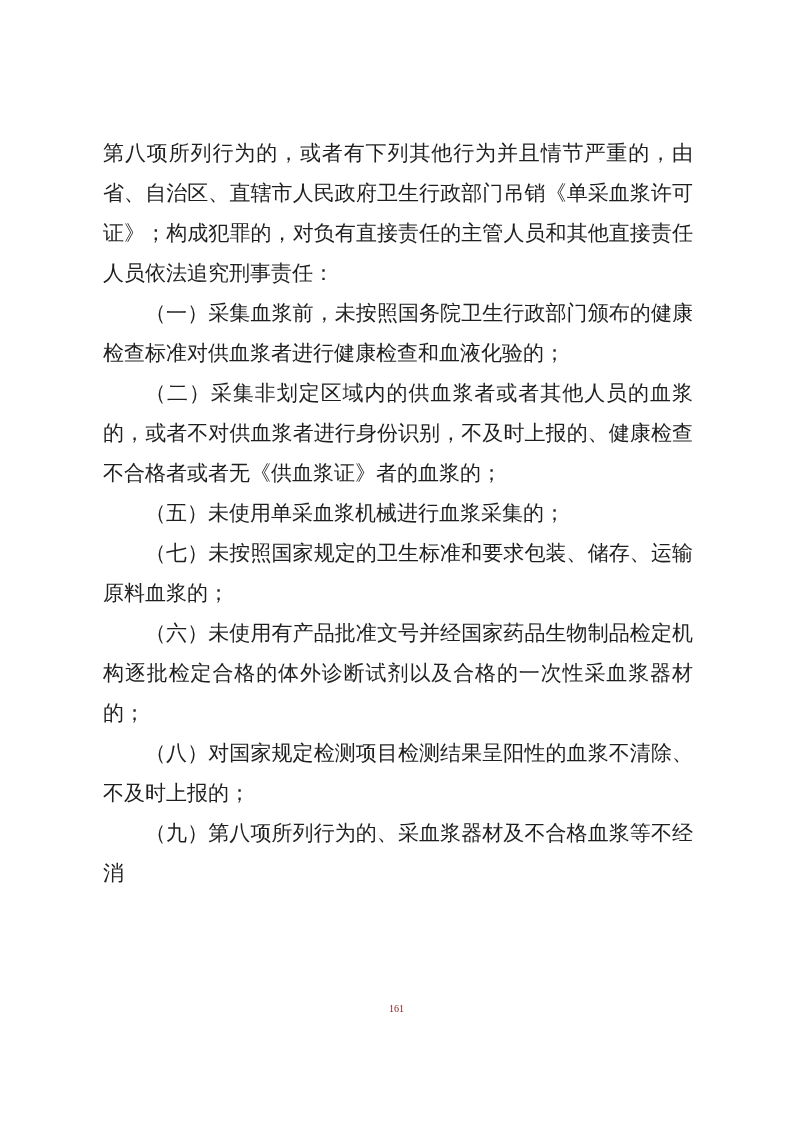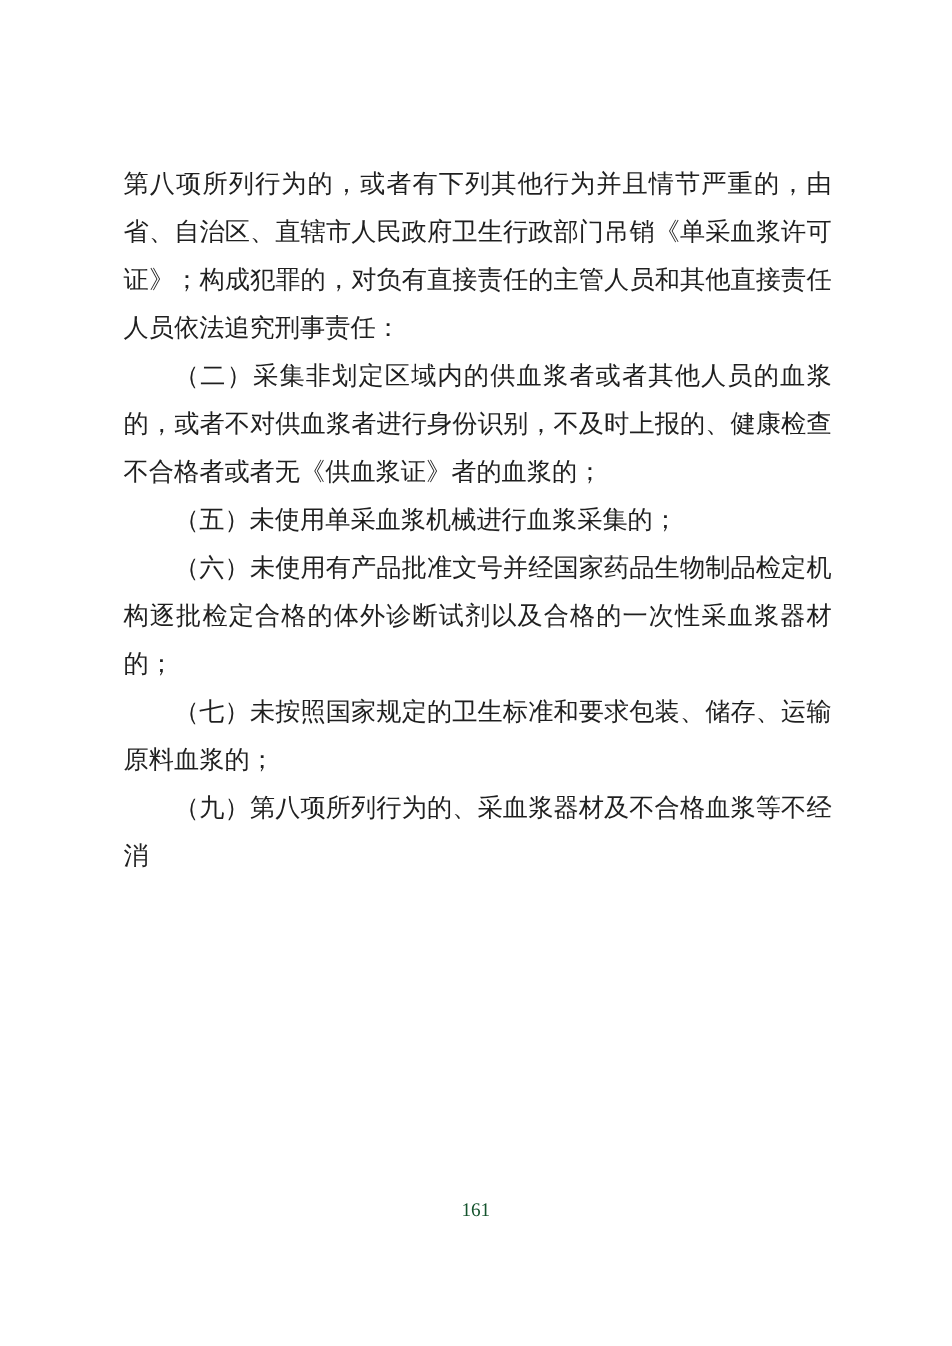--- a/index.html
+++ b/index.html
@@ -33,31 +33,33 @@
   }
   .para.indent {
     text-indent: 2em;
   }
   .page-number {
     position: absolute;
     top: 1000px;
     left: 0;
     width: 100%;
     text-align: center;
-    font-size: 16px;
+    font-size: 10px;
     line-height: 18px;
-    color: #14532d;
+    color: #7f1d1d;
   }
 </style>
 </head>
 <body>
 
 <div class="page">
   <div class="content">
     <p class="para">第八项所列行为的，或者有下列其他行为并且情节严重的，由省、自治区、直辖市人民政府卫生行政部门吊销《单采血浆许可证》；构成犯罪的，对负有直接责任的主管人员和其他直接责任人员依法追究刑事责任：</p>
+    <p class="para indent">（一）采集血浆前，未按照国务院卫生行政部门颁布的健康检查标准对供血浆者进行健康检查和血液化验的；</p>
     <p class="para indent">（二）采集非划定区域内的供血浆者或者其他人员的血浆的，或者不对供血浆者进行身份识别，不及时上报的、健康检查不合格者或者无《供血浆证》者的血浆的；</p>
     <p class="para indent">（五）未使用单采血浆机械进行血浆采集的；</p>
+    <p class="para indent">（七）未按照国家规定的卫生标准和要求包装、储存、运输原料血浆的；</p>
     <p class="para indent">（六）未使用有产品批准文号并经国家药品生物制品检定机构逐批检定合格的体外诊断试剂以及合格的一次性采血浆器材的；</p>
-    <p class="para indent">（七）未按照国家规定的卫生标准和要求包装、储存、运输原料血浆的；</p>
+    <p class="para indent">（八）对国家规定检测项目检测结果呈阳性的血浆不清除、不及时上报的；</p>
     <p class="para indent">（九）第八项所列行为的、采血浆器材及不合格血浆等不经消</p>
   </div>
   <div class="page-number">161</div>
 </div>
 
 </body></html>

